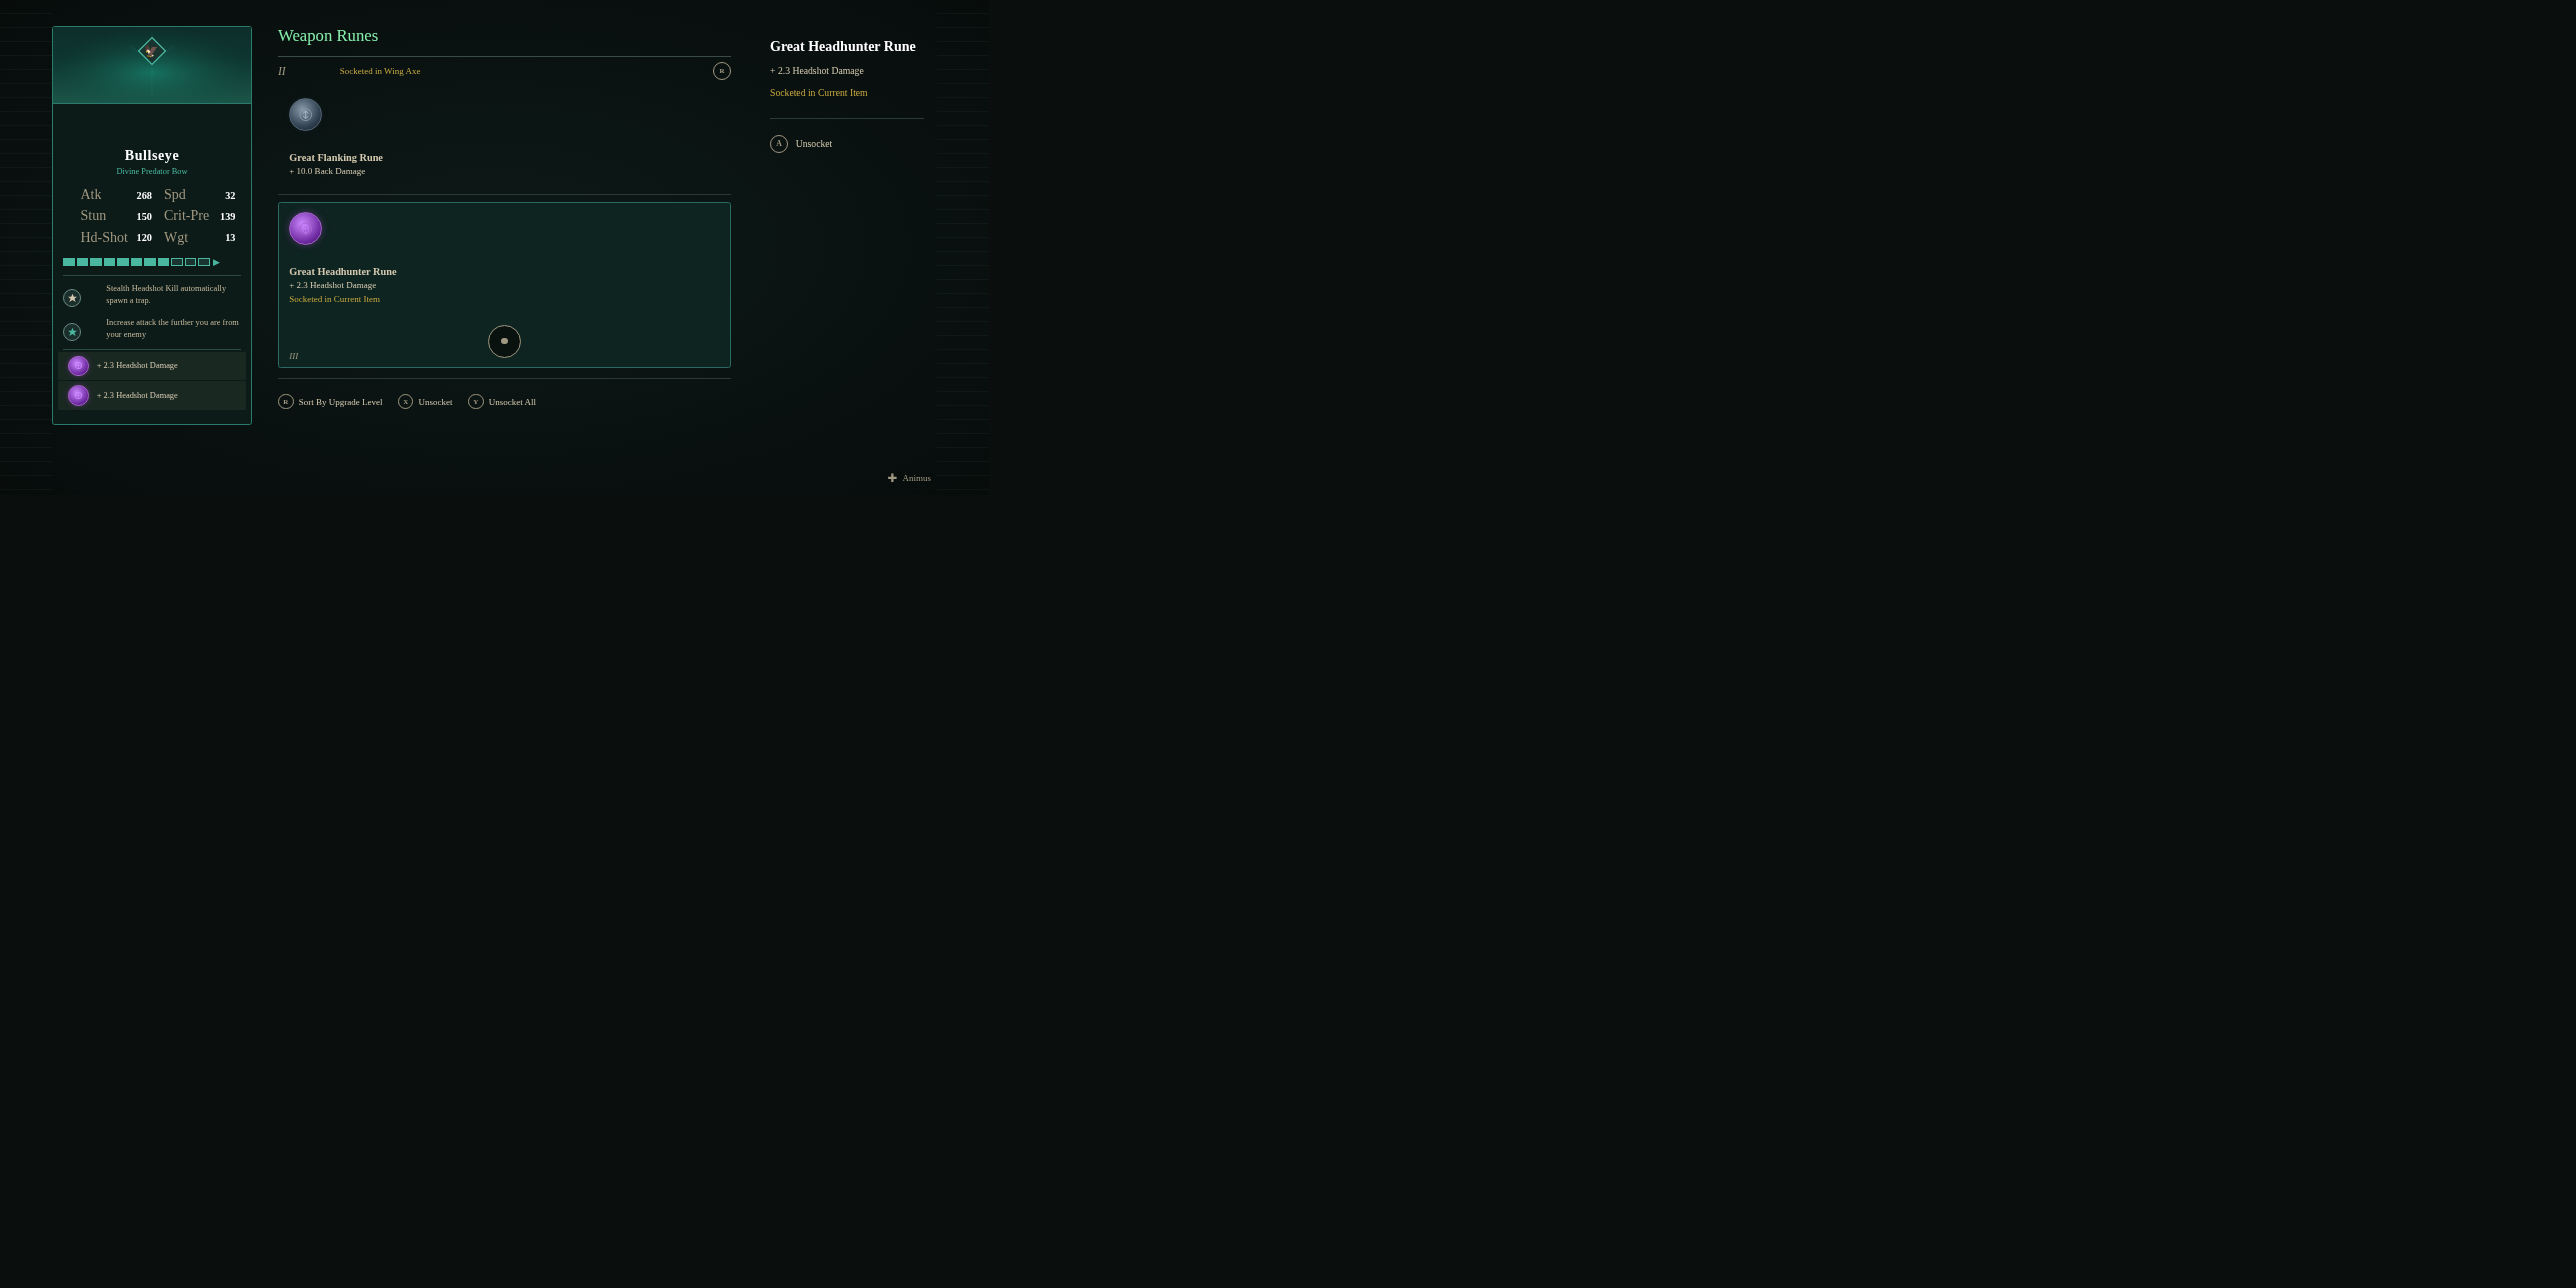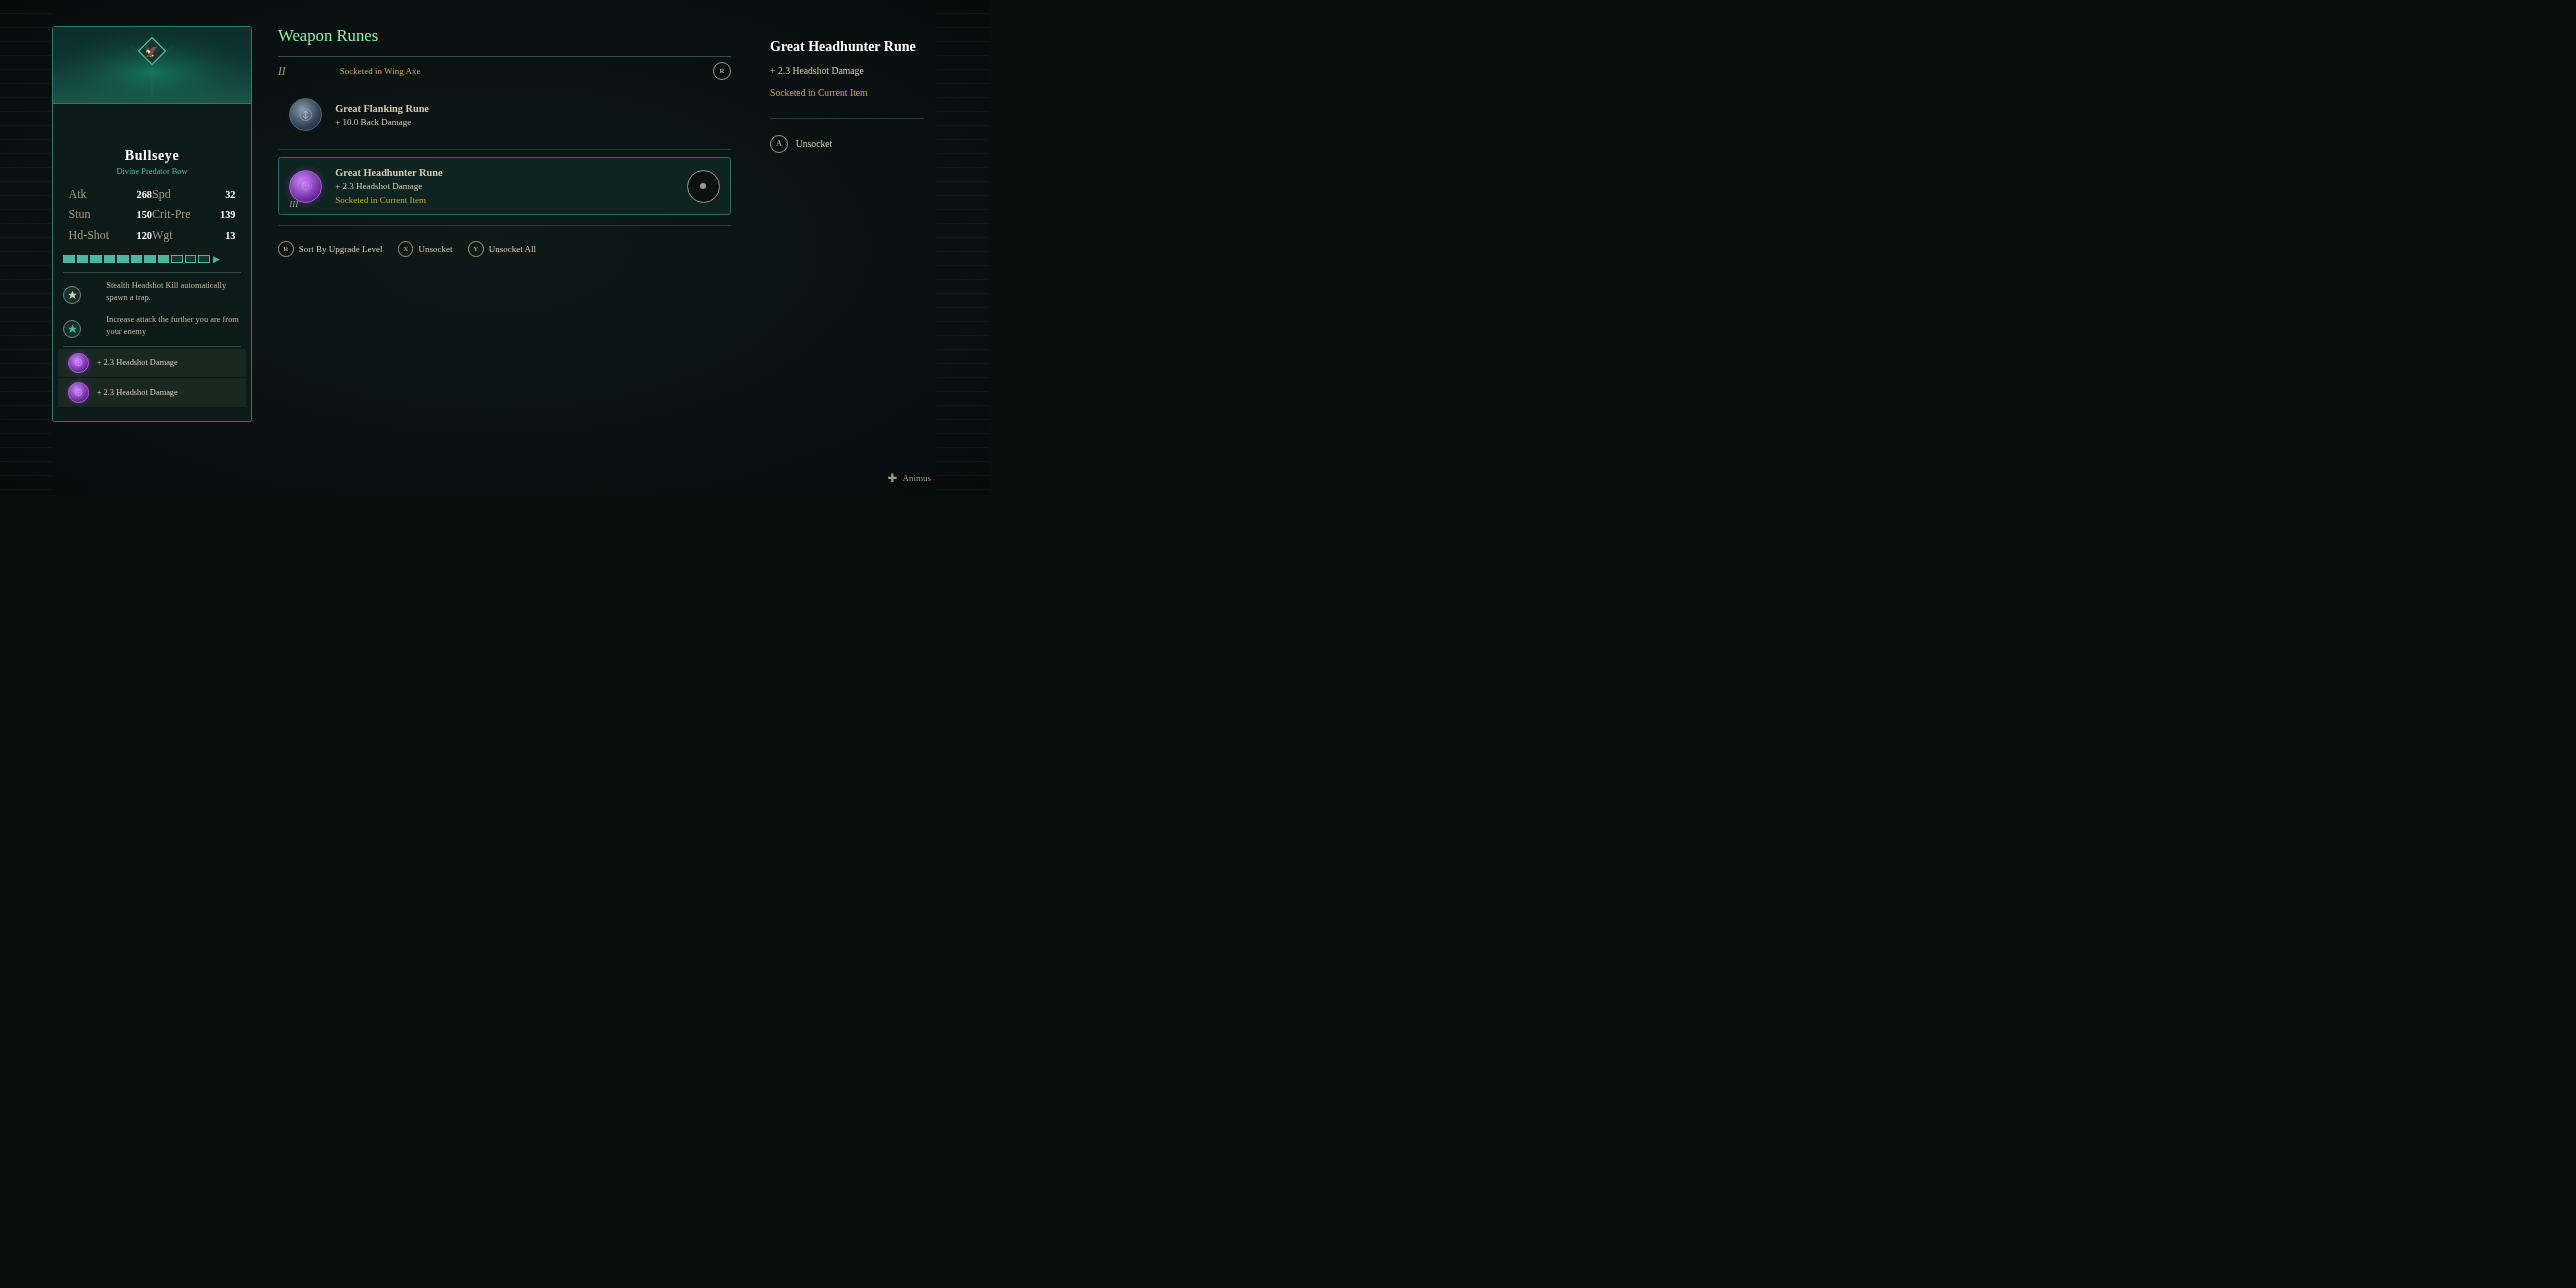--- a/index.html
+++ b/index.html
@@ -117,21 +117,22 @@
 
     .stat-row {
       display: flex;
       justify-content: space-between;
       align-items: center;
       padding: 1.3px 0;
     }
 
     .stat-label {
       color: #a09880;
-      font-size: 12px;
+      font-size: 14px;
+      margin-left: 12px;
     }
 
     .stat-value {
       color: #ffffff;
       font-size: 10.3px;
       font-weight: bold;
     }
 
     .upgrade-bar {
       display: flex;
@@ -263,27 +264,28 @@
       align-items: center;
       justify-content: center;
       background: transparent;
       color: #a09880;
       font-size: 7px;
       font-weight: bold;
     }
 
     .rune-list-item {
       display: flex;
-      align-items: center;
-      gap: 13px;
+      align-items: flex-start;
+      gap: 21px;
       padding: 9px 10.3px;
       margin: 2.6px 0;
       border-radius: 2.6px;
       cursor: pointer;
       position: relative;
+      flex-direction: column;
     }
 
     .rune-list-item.selected {
       background: #0e2420;
       border: 0.6px solid #2a6a60;
     }
 
     .rune-list-item:not(.selected) {
       border: 0.6px solid transparent;
     }

